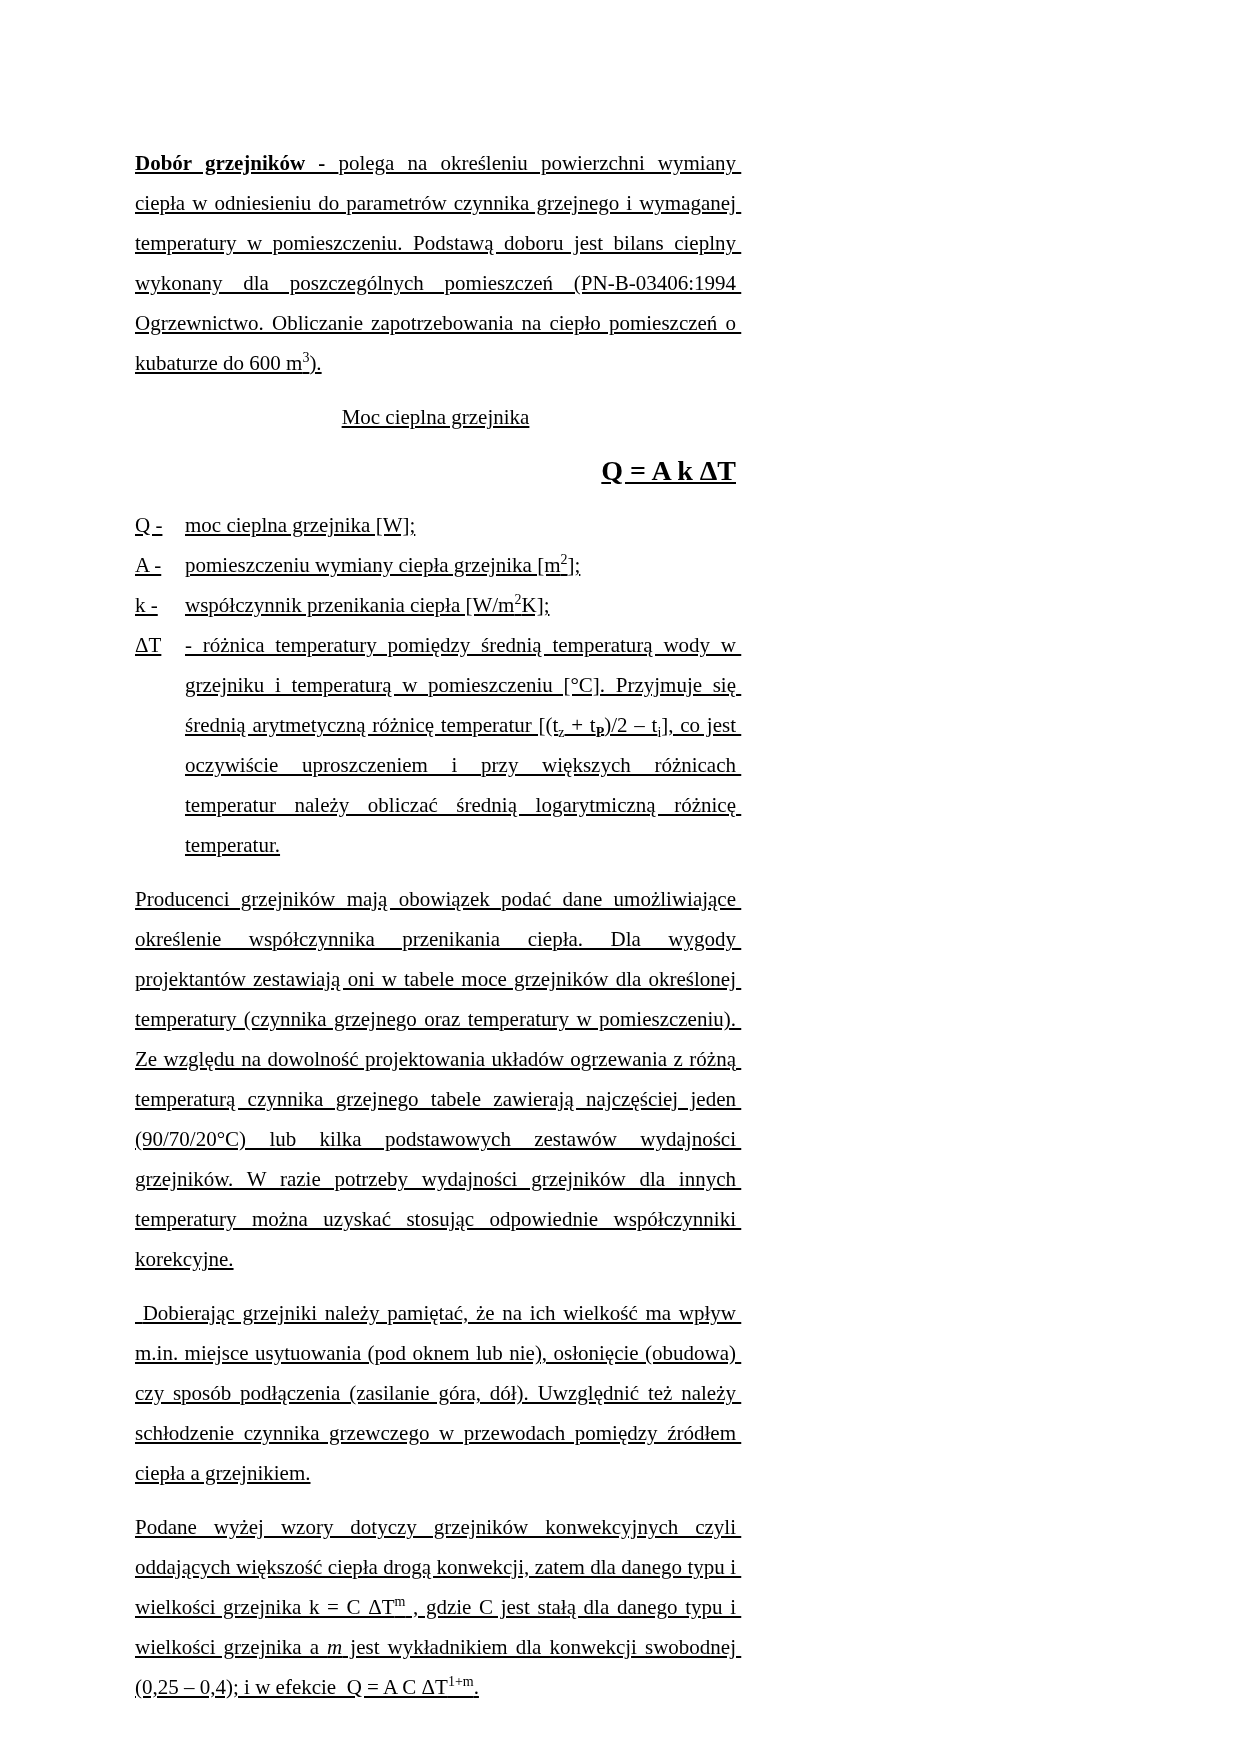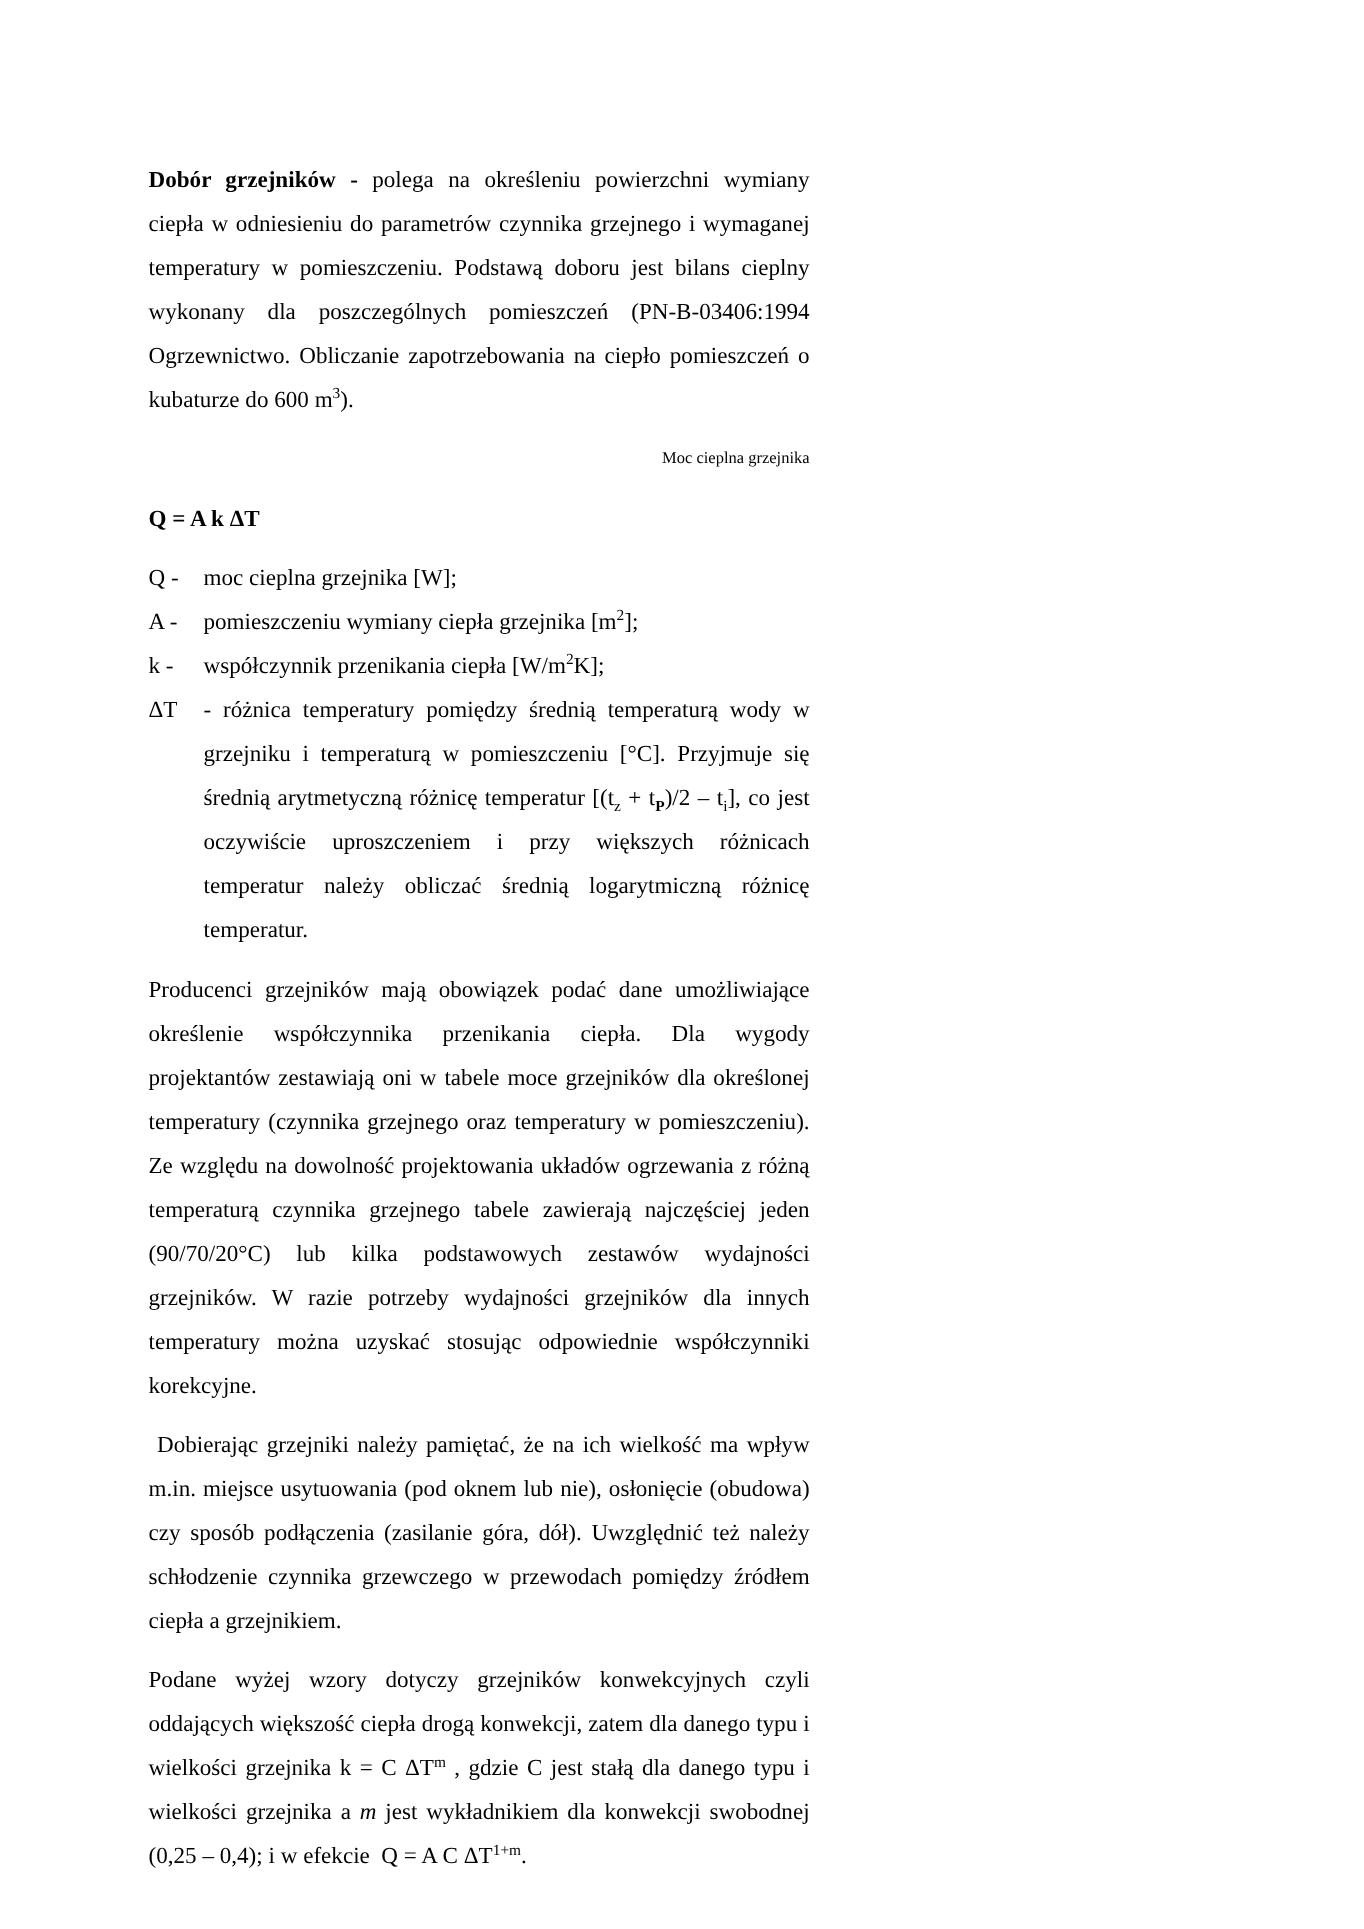--- a/index.html
+++ b/index.html
@@ -12,38 +12,39 @@
     height: 1754px;
     font-family: "Liberation Serif", "DejaVu Serif", serif;
     color: #000000;
     overflow: hidden;
   }
   .page {
     box-sizing: border-box;
     width: 992px;
     height: 1754px;
     padding: 143px 256px 60px 135px; 
+    text-decoration: underline;
   }
   .para {
     margin: 0 0 14px 0;
     font-size: 21px;
     line-height: 40px;
     text-align: justify;
   }
   .line {
     margin: 0 0 14px 0;
-    font-size: 15px;
+    font-size: 21px;
     line-height: 40px;
-    text-align: right;
+    text-align: center;
   }
   .formula {
     margin: 14px 0 14px 0;
-    font-size: 21px;
+    font-size: 28px;
     line-height: 40px;
-    text-align: left;
+    text-align: right;
     font-weight: bold;
   }
   .deflist {
     margin: 0 0 14px 0;
   }
   .defitem {
     display: flex;
     align-items: flex-start;
   }
   .term {

